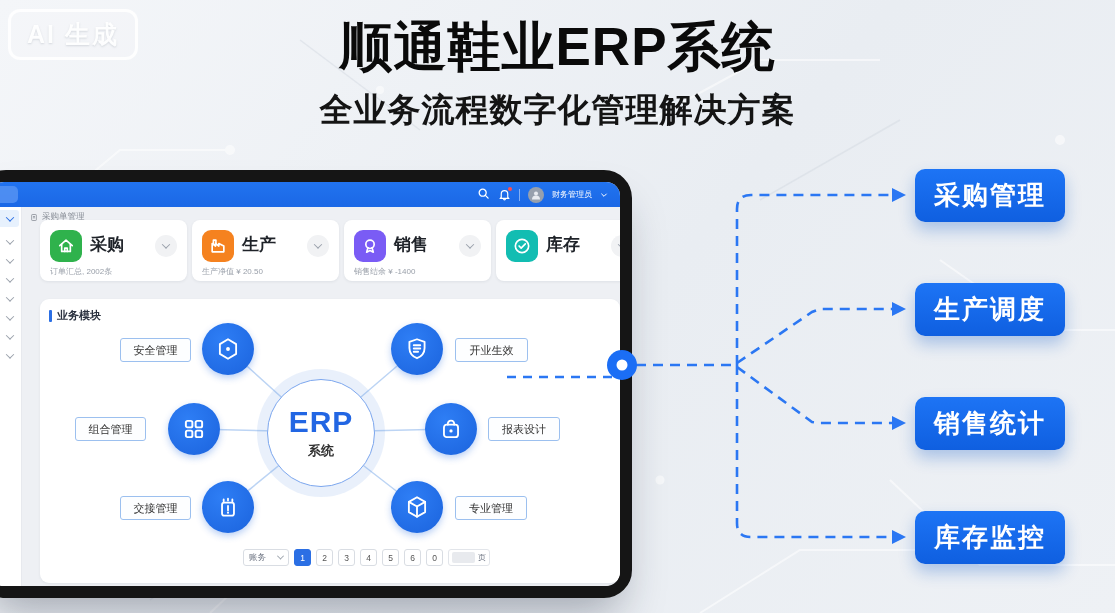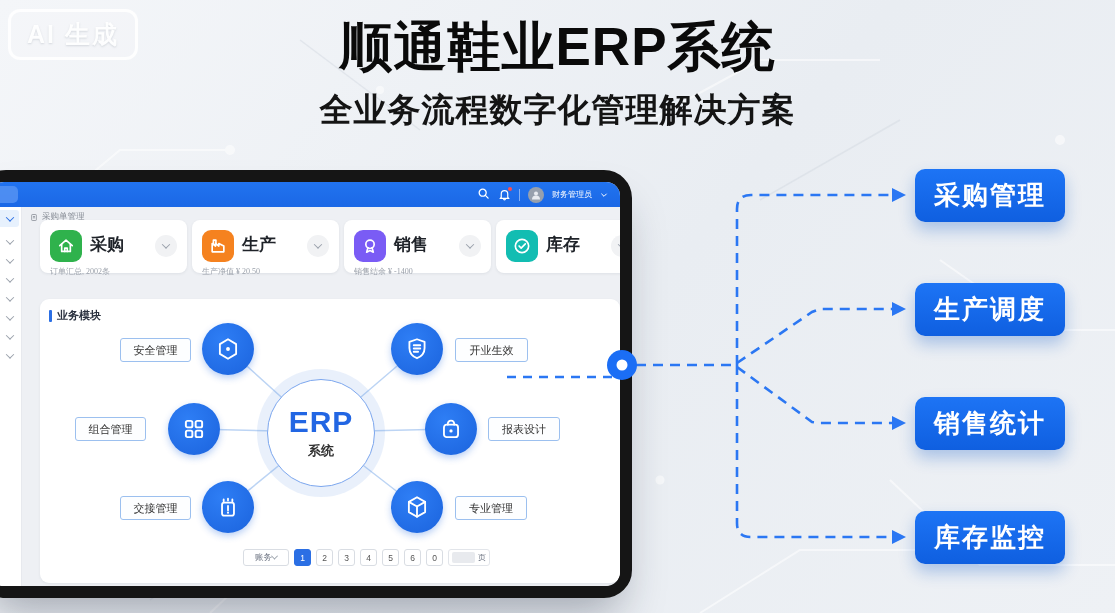--- a/index.html
+++ b/index.html
@@ -40,22 +40,22 @@
     display:flex;align-items:center;justify-content:flex-end;padding-right:6px;box-sizing:border-box;}
   .side-item.active{background:#e7f1fd;}
   .chv{display:inline-block;width:5px;height:5px;border-right:1.6px solid #9aa1ab;
     border-bottom:1.6px solid #9aa1ab;transform:rotate(45deg) translate(-1px,-1px);}
   .chv.blue{border-color:#2b6fe4;}
   
   .content{position:absolute;left:32px;top:25px;width:598px;height:379px;overflow:hidden;}
   .breadcrumb{position:absolute;left:8px;top:4px;display:flex;align-items:center;gap:4px;
     font-size:8.5px;color:#8a8f98;}
   
-  .card{position:absolute;top:13px;width:147px;height:53px;background:#fff;border-radius:8px;
-    box-shadow:0 1px 3px rgba(40,50,70,.08);font-family:Liberation Serif, serif;}
+  .card{position:absolute;top:13px;width:147px;height:61px;background:#fff;border-radius:8px;
+    box-shadow:0 1px 3px rgba(40,50,70,.08);}
   .card-icon{position:absolute;left:10px;top:10px;width:32px;height:32px;border-radius:9px;
     display:flex;align-items:center;justify-content:center;}
   .card-title{position:absolute;left:50px;top:13px;font-size:17px;font-weight:700;color:#1f2329;}
   .card-caret{position:absolute;right:10px;top:15px;width:22px;height:22px;border-radius:50%;
     background:#f1f2f4;display:flex;align-items:center;justify-content:center;}
   .card-sub{position:absolute;left:10px;top:46px;font-size:8px;color:#9aa0aa;white-space:nowrap;}
   
   .panel{position:absolute;left:18px;top:92px;width:580px;height:284px;background:#fff;
     border-radius:9px;box-shadow:0 1px 3px rgba(40,50,70,.07);overflow:hidden;}
   .section-title{position:absolute;left:9px;top:9px;display:flex;align-items:center;gap:5px;
@@ -69,21 +69,21 @@
   .halo .sys{font-size:13px;font-weight:600;color:#333;margin-top:5px;}
   .node{position:absolute;width:52px;height:52px;border-radius:50%;
     background:radial-gradient(circle at 38% 32%,#2e7ef5,#1b63dd);
     display:flex;align-items:center;justify-content:center;box-shadow:0 3px 7px rgba(27,99,221,.3);}
   .node-label{position:absolute;height:24px;box-sizing:border-box;background:#fdfeff;
     border:1px solid #9cc0ef;border-radius:3px;font-size:11px;color:#333;
     display:flex;align-items:center;justify-content:center;padding:10px 10px;white-space:nowrap;}
   
   .pagination{position:absolute;left:203px;top:250px;display:flex;align-items:center;gap:5px;}
   .pg-select{width:46px;height:17px;border:1px solid #d9dde3;border-radius:3px;background:#fff;
-    display:flex;align-items:center;justify-content:center;padding:0 5px;box-sizing:border-box;
+    display:flex;align-items:center;justify-content:space-between;padding:0 5px;box-sizing:border-box;
     font-size:8.5px;color:#6b7280;}
   .pg-btn{width:15px;height:15px;border:1px solid #d9dde3;border-radius:3px;background:#fff;
     display:flex;align-items:center;justify-content:center;font-size:8.5px;color:#555;}
   .pg-btn.active{background:#2b6fe4;border-color:#2b6fe4;color:#fff;}
   .pg-jump{width:42px;height:17px;border:1px solid #e2e5ea;border-radius:3px;background:#fff;
     display:flex;align-items:center;gap:3px;padding:0 3px;box-sizing:border-box;}
   .pg-jump-box{width:24px;height:11px;background:#e8eaee;border-radius:2px;}
   .pg-jump-txt{font-size:8px;color:#6b7280;}
   
   .feature{position:absolute;left:915px;width:150px;height:53px;border-radius:10px;z-index:2;

